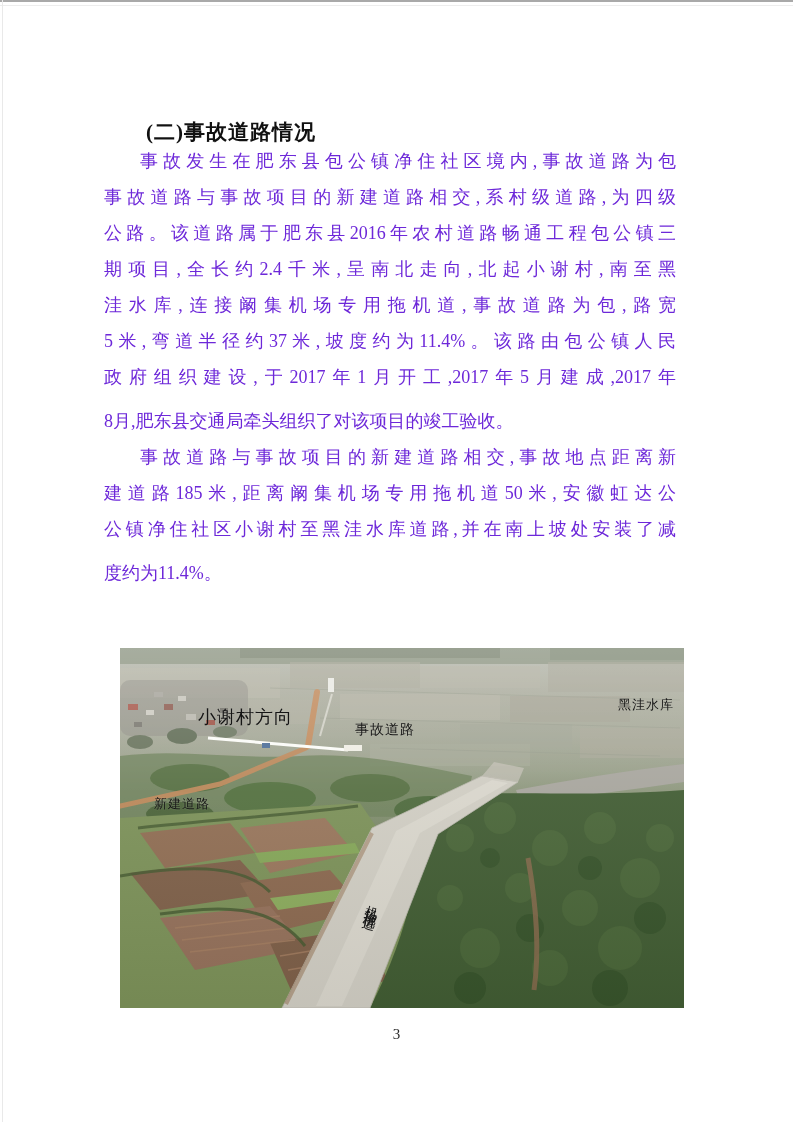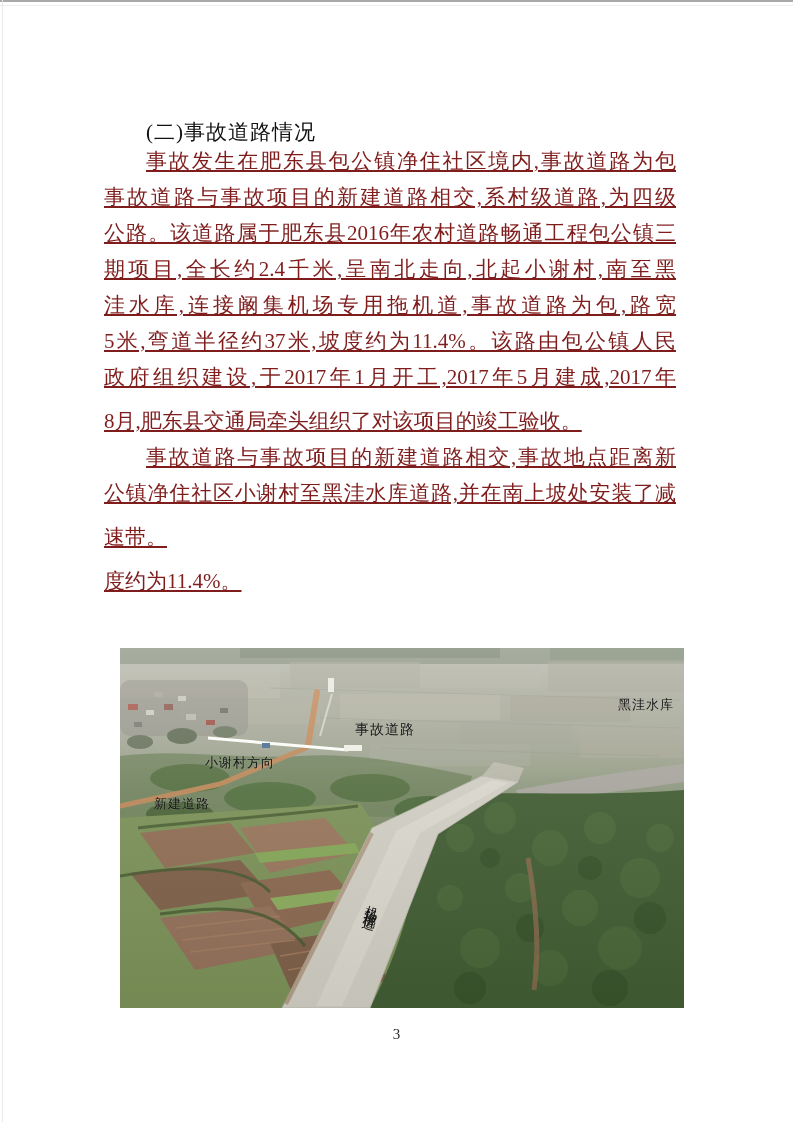--- a/index.html
+++ b/index.html
@@ -7,26 +7,26 @@
     width:793px;height:1122px;background:#ffffff;position:relative;overflow:hidden;
     font-family:"Liberation Serif","DejaVu Serif",serif;color:#1c1c1c;
   }
   
   .scan-top{position:absolute;left:0;top:0;width:793px;height:2px;background:#a9a9a9;}
   .scan-top2{position:absolute;left:0;top:5px;width:793px;height:1px;background:#ededed;}
   .scan-left{position:absolute;left:2px;top:0;width:1px;height:1122px;background:#e9e9e9;}
 
   .heading{
     position:absolute;left:104px;top:97px;width:572px;
-    font-size:21px;line-height:36px;font-weight:normal;text-indent:2em;color:#111;
+    font-size:21px;line-height:36px;font-weight:bold;text-indent:2em;color:#111;
     letter-spacing:1px;
   }
   #body-text{
     position:absolute;left:104px;top:143px;width:572px;
-    font-size:21px;color:#7f1d1d;text-decoration:underline;
+    font-size:18px;color:#6d28d9;
   }
   .para{margin:0;}
   .line{
     height:36px;line-height:36px;overflow:hidden;
     text-align:justify;text-align-last:justify;text-justify:inter-ideograph;
   }
   .line.first{text-indent:2em;}
   .line.plast{text-align-last:left;margin-top:8px;}
 
   
@@ -39,21 +39,21 @@
   .photo::after{
     content:"";position:absolute;inset:0;pointer-events:none;
     background:linear-gradient(180deg,rgba(255,255,255,.22),rgba(255,255,255,.06) 40%,rgba(0,0,0,.05) 100%);
   }
   .photo svg{position:absolute;left:0;top:0;}
   .pl{
     position:absolute;color:#151515;font-size:14px;line-height:1.1;
     letter-spacing:1px;white-space:nowrap;z-index:5;
     text-shadow:0 0 2px rgba(200,200,195,.35);
   }
-  .pl-village{left:85px;top:60px;font-size:13px;margin-top:48px;}
+  .pl-village{left:78px;top:60px;font-size:18px;}
   .pl-accident{left:235px;top:74px;font-size:14px;}
   .pl-reservoir{left:498px;top:50px;font-size:13px;}
   .pl-newroad{left:34px;top:149px;font-size:13px;}
   .pl-towroad{
     left:248px;top:248px;font-size:13px;letter-spacing:3px;
     writing-mode:vertical-rl;transform:rotate(14deg);transform-origin:top center;
   }
   .page-number{
     position:absolute;left:0;top:1026px;width:793px;text-align:center;
     font-size:15px;color:#2a2a2a;
@@ -74,22 +74,22 @@
       <div class="line">事故道路与事故项目的新建道路相交,系村级道路,为四级</div>
       <div class="line">公路。该道路属于肥东县2016年农村道路畅通工程包公镇三</div>
       <div class="line">期项目,全长约2.4千米,呈南北走向,北起小谢村,南至黑</div>
       <div class="line">洼水库,连接阚集机场专用拖机道,事故道路为包,路宽</div>
       <div class="line">5米,弯道半径约37米,坡度约为11.4%。该路由包公镇人民</div>
       <div class="line">政府组织建设,于2017年1月开工,2017年5月建成,2017年</div>
       <div class="line plast">8月,肥东县交通局牵头组织了对该项目的竣工验收。</div>
     </div>
     <div class="para">
       <div class="line first">事故道路与事故项目的新建道路相交,事故地点距离新</div>
+      <div class="line">建道路185米,距离阚集机场专用拖机道50米,安徽虹达公</div>
       <div class="line">公镇净住社区小谢村至黑洼水库道路,并在南上坡处安装了减</div>
-      <div class="line plast">速带。</div>
     </div>
     <div class="para">
       <div class="line plast">度约为11.4%。</div>
     </div>
   </div>
 
 <figure class="photo" style="margin:0;">
   <svg width="564" height="360" viewBox="0 0 564 360">
 
     <rect x="0" y="0" width="564" height="16" fill="#87907c" opacity="0.85"></rect>

